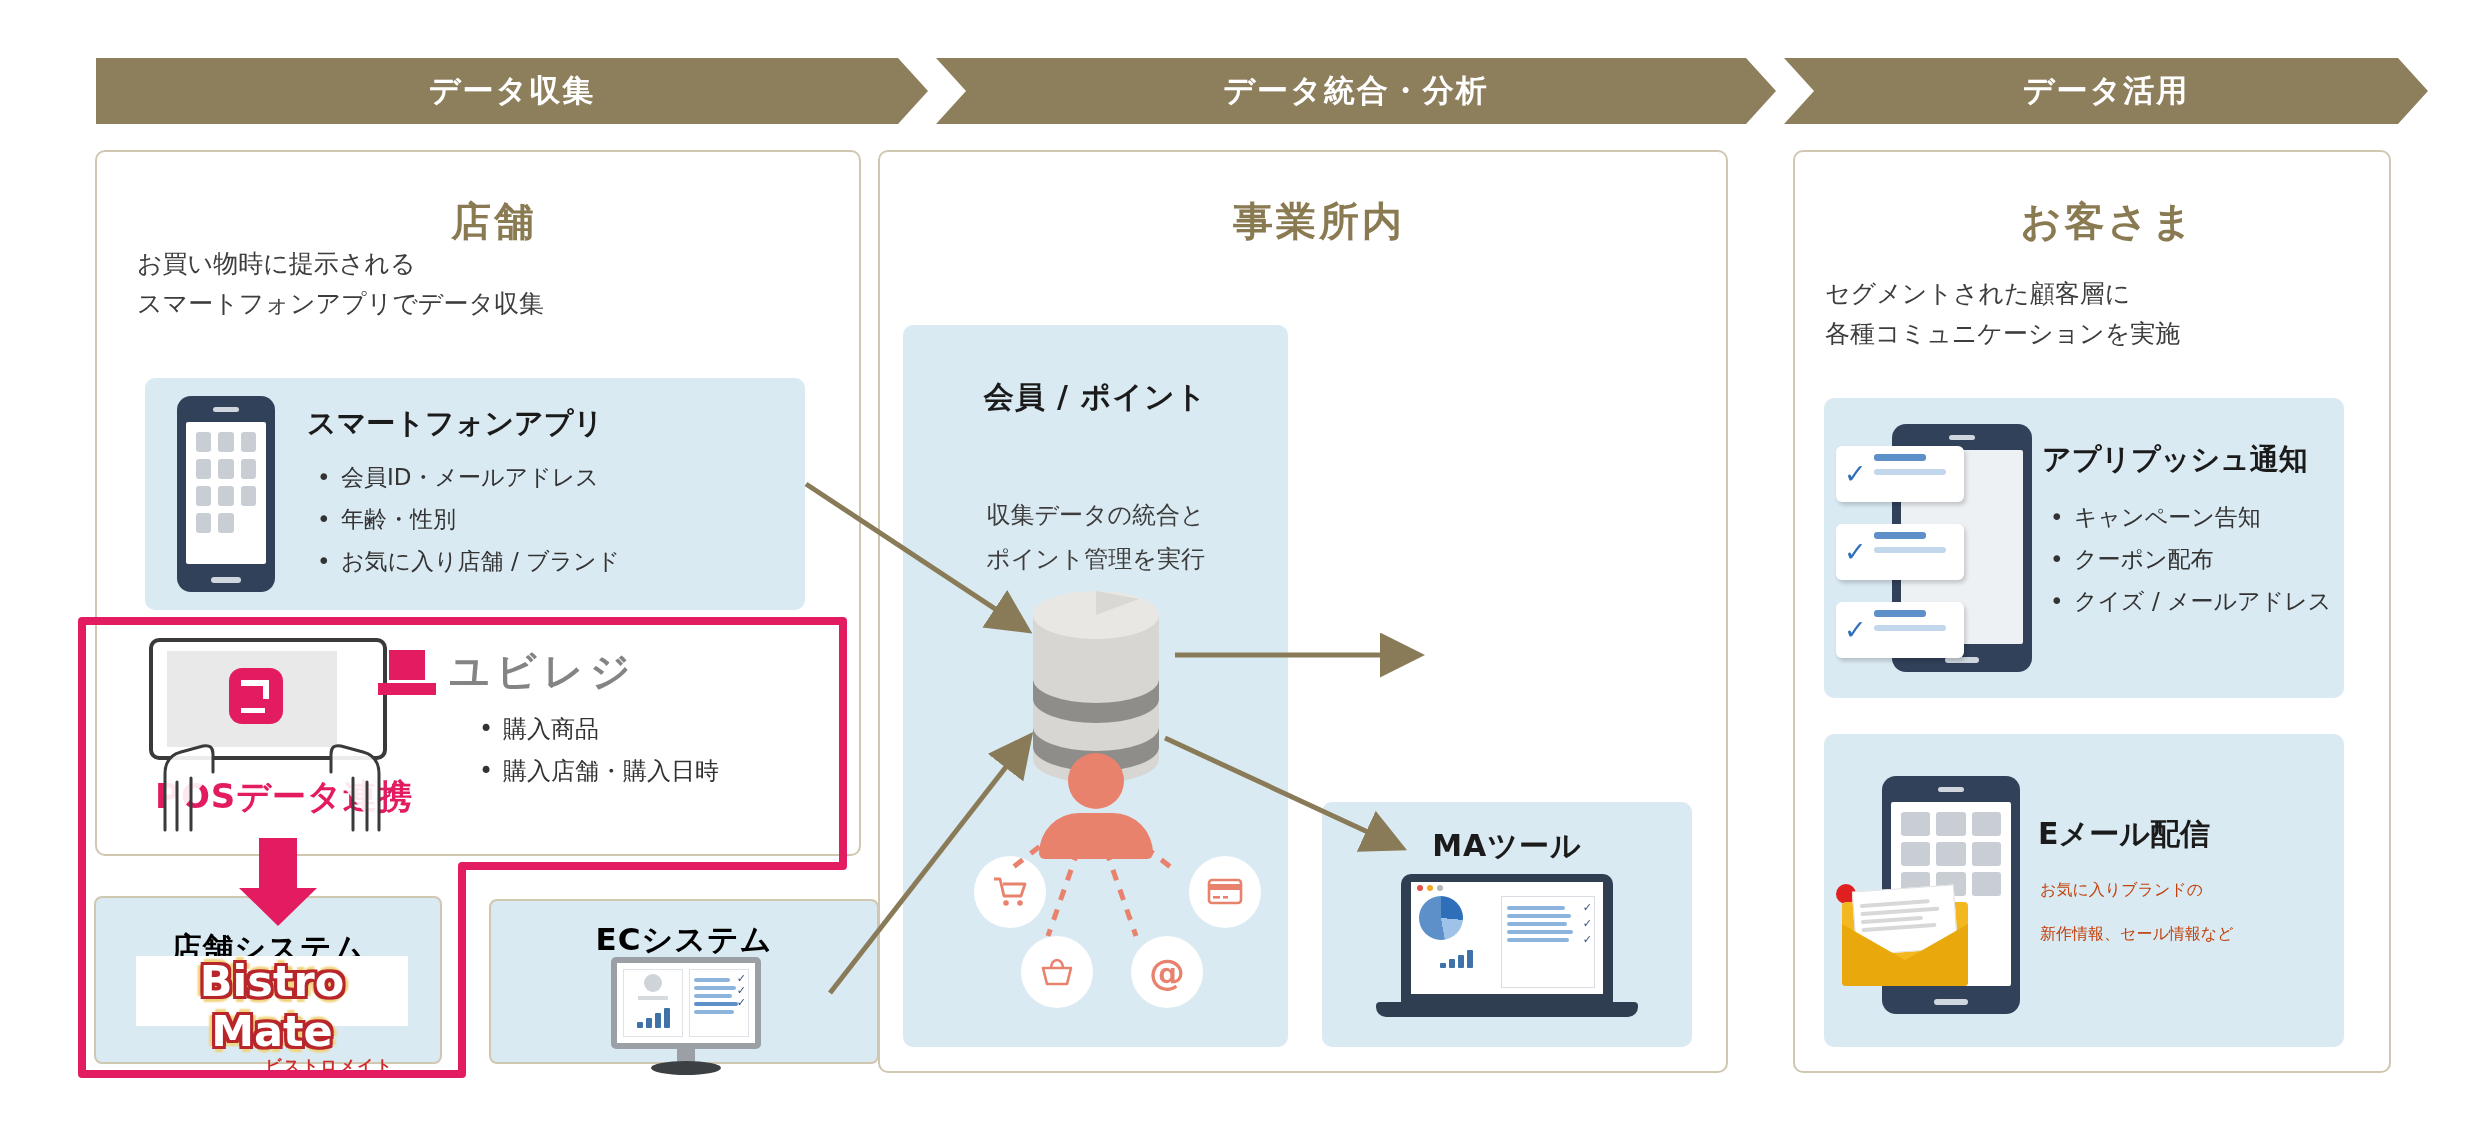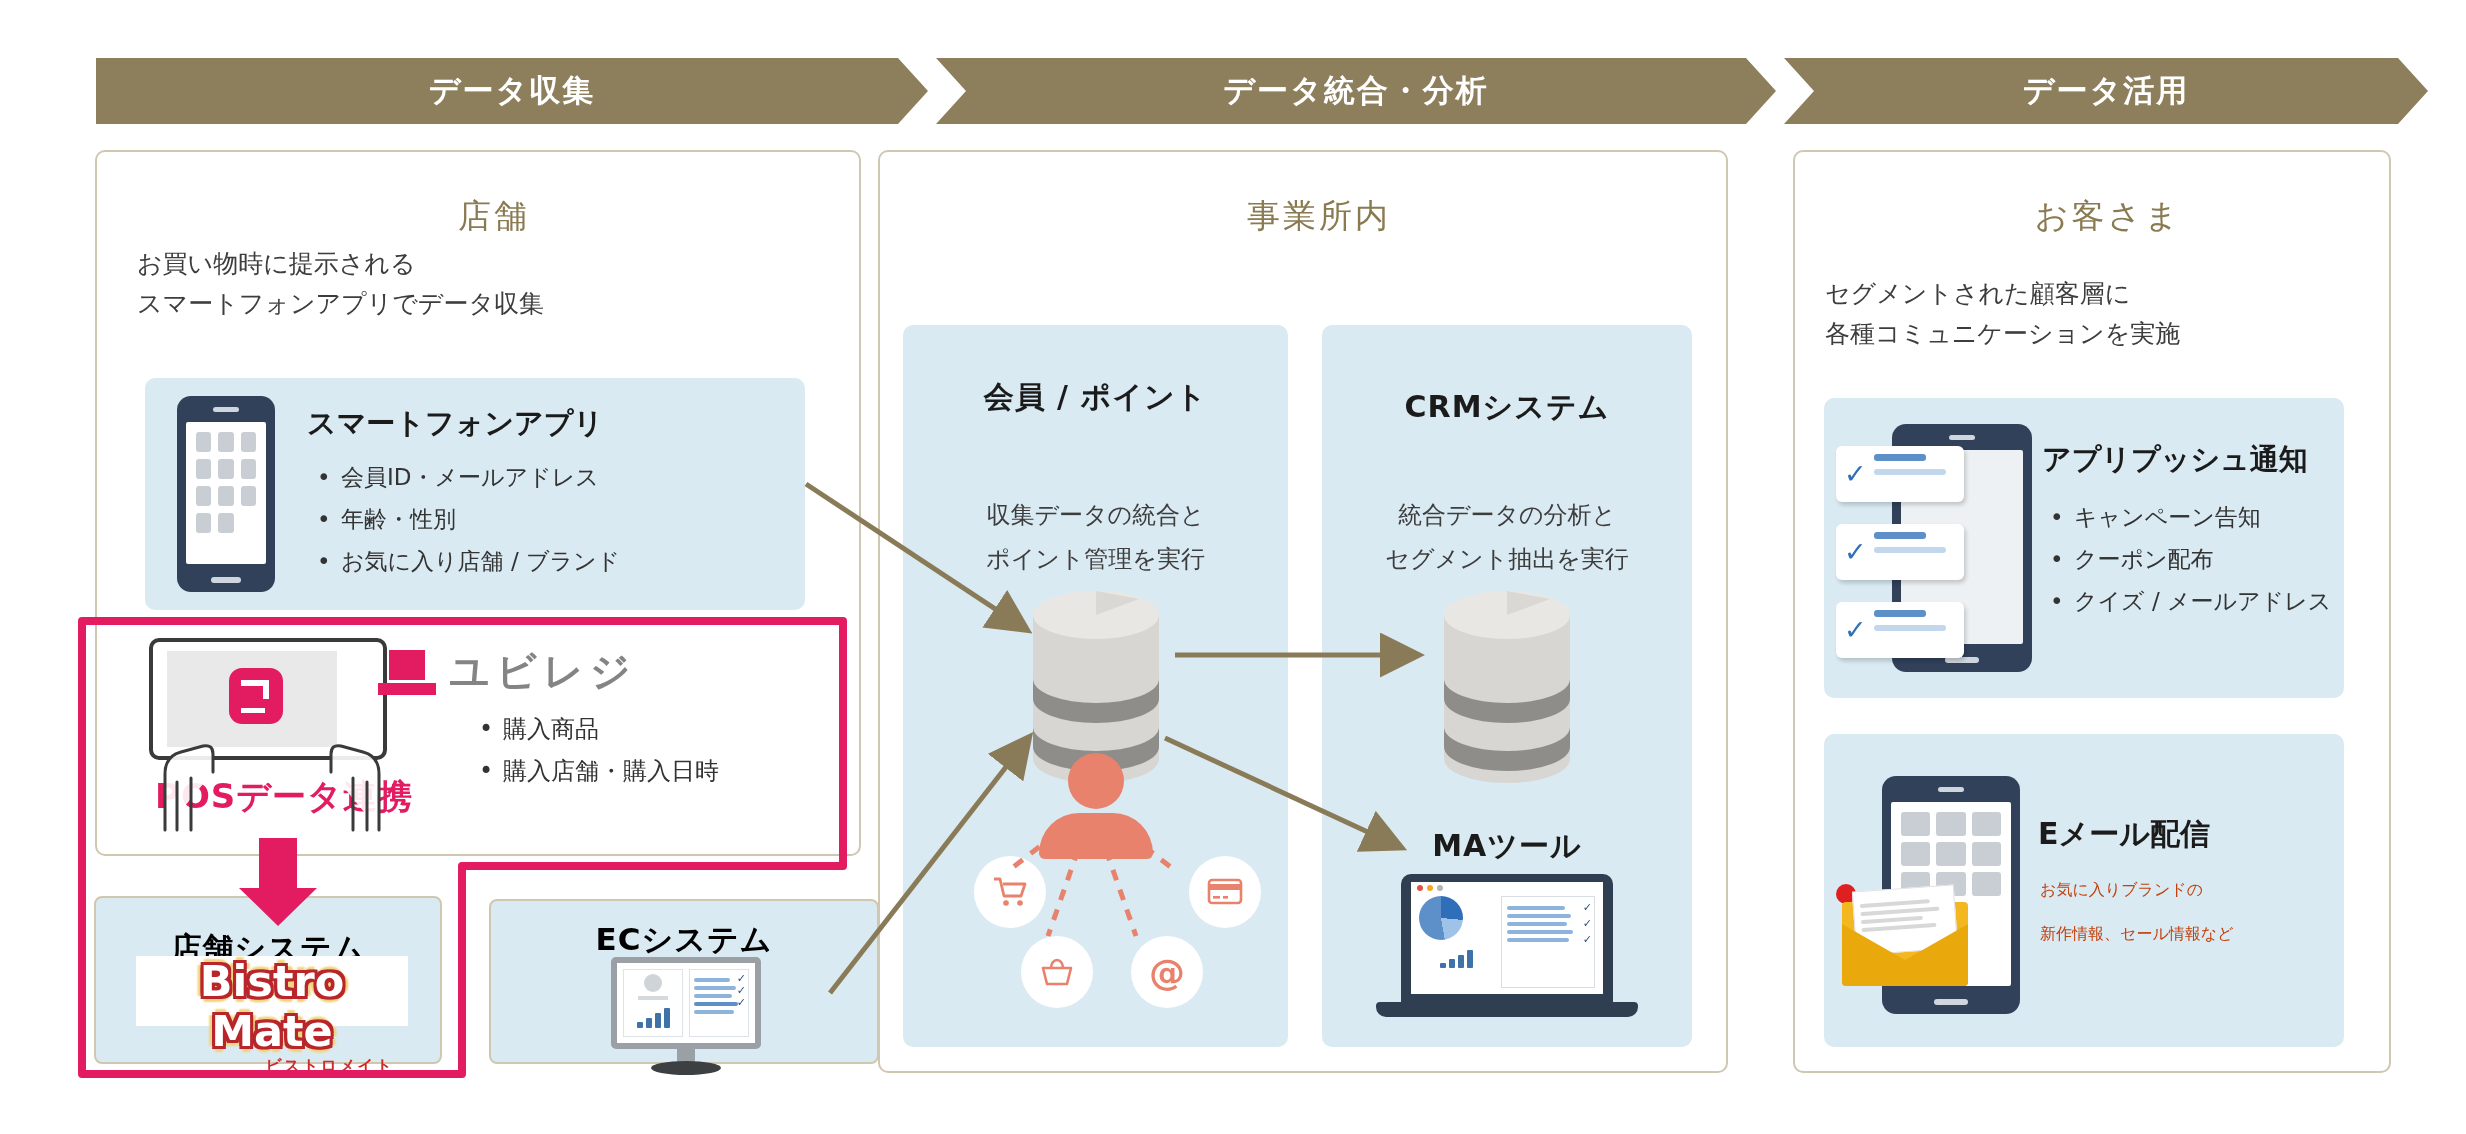--- a/index.html
+++ b/index.html
@@ -25,21 +25,21 @@
     clip-path:polygon(0 0,calc(100% - 30px) 0,100% 50%,calc(100% - 30px) 100%,0 100%,30px 50%);}
   .stage-last{left:1784px;width:644px;
     clip-path:polygon(0 0,calc(100% - 30px) 0,100% 50%,calc(100% - 30px) 100%,0 100%,30px 50%);}
 
   
   .panel{position:absolute;top:150px;background:#fff;border:2px solid var(--tan);border-radius:10px;}
   #panel-store{left:95px;width:766px;height:706px;}
   #panel-office{left:878px;width:850px;height:923px;}
   #panel-customer{left:1793px;width:598px;height:923px;}
   .panel-title{position:absolute;left:0;width:100%;top:42px;text-align:center;
-    color:var(--brown);font-size:33px;font-weight:normal;letter-spacing:3px;padding-left:32px;}
+    color:var(--brown);font-size:40px;font-weight:bold;letter-spacing:3px;padding-left:32px;}
   .panel-desc{position:absolute;font-size:25px;color:#3d3d3d;line-height:40px;}
 
   .bluebox{position:absolute;background:var(--lblue);border-radius:10px;}
   .bluebox.bordered{border:2px solid var(--tan);border-radius:8px;}
   .bb-title{position:absolute;left:0;width:100%;text-align:center;color:#1b1b1b;
     font-size:30px;font-weight:bold;letter-spacing:1px;line-height:1.3;}
   .bb-text{position:absolute;left:0;width:100%;text-align:center;color:#3d3d3d;
     font-size:24px;line-height:44px;}
 
   ul.blist{list-style:none;}
@@ -289,34 +289,20 @@
         <svg width="42" height="42" viewBox="0 0 42 42">
           <path d="M7,17 h28 l-4,16 h-20 Z" fill="none" stroke="#e8826c" stroke-width="2.6" stroke-linejoin="round"></path>
           <path d="M15,17 a6,8 0 0 1 12,0" fill="none" stroke="#e8826c" stroke-width="2.6"></path>
         </svg>
       </div>
       <div class="coral-circle" style="left:228px;top:611px;">
         <span class="at-glyph">@</span>
       </div>
     </div>
 
-    <div class="bluebox" style="left:442px;top:173px;width:370px;height:612px;">
-      <div class="bb-title" style="top:62px;">CRMシステム</div>
-      <div class="bb-text" style="top:168px;">
-        <div>統合データの分析と</div>
-        <div>セグメント抽出を実行</div>
-      </div>
-      <svg width="134" height="218" style="position:absolute;left:118px;top:262px;">
-        <path d="M4,28 L4,172 A63,24 0 0 0 130,172 L130,28" fill="#d8d6d2"></path>
-        <ellipse cx="67" cy="28" rx="63" ry="24" fill="#e9e7e3"></ellipse>
-        <path d="M67,4 L110,12 L67,28 Z" fill="#dad8d4"></path>
-        <path d="M4,92 A63,24 0 0 0 130,92 L130,112 A63,24 0 0 1 4,112 Z" fill="#8f8d89"></path>
-        <path d="M4,140 A63,24 0 0 0 130,140 L130,160 A63,24 0 0 1 4,160 Z" fill="#8f8d89"></path>
-      </svg>
-    </div>
 
     <div class="bluebox" style="left:442px;top:650px;width:370px;height:245px;">
       <div class="bb-title" style="top:24px;">MAツール</div>
       <div class="laptop" style="left:54px;top:72px;">
         <div class="lap-screen">
             <div class="lap-inner">
           <div class="lap-dots">
                 <i style="background:#e25241"></i>
                 <i style="background:#f5a623"></i>
                 <i style="background:#b5b5b5"></i>

